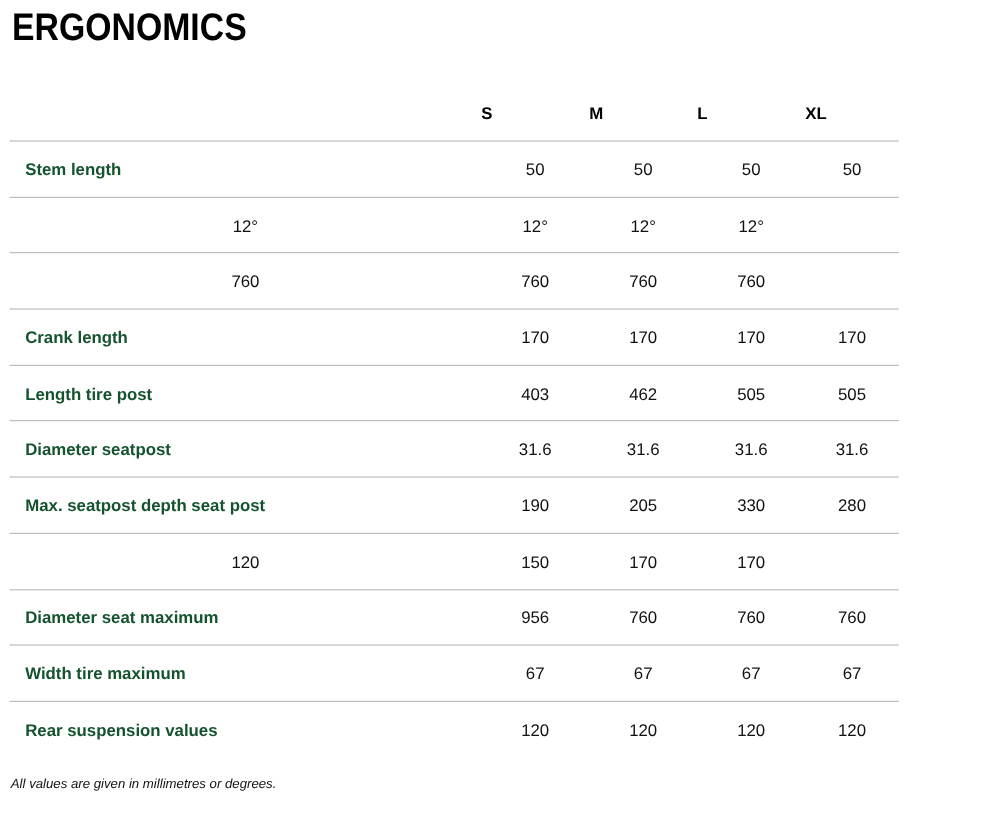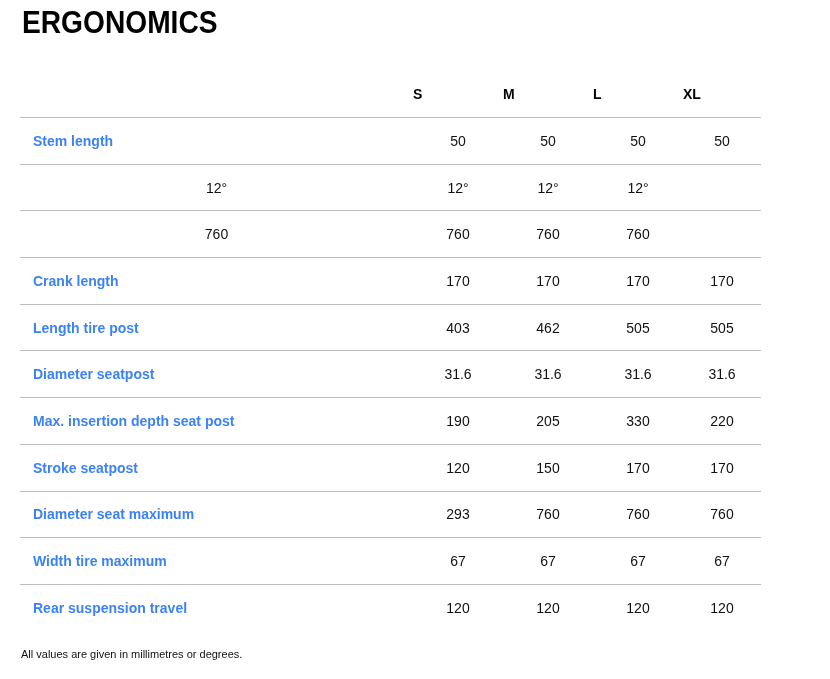--- a/index.html
+++ b/index.html
@@ -8,21 +8,21 @@
   }
   html,body{
     margin:0;padding:0;background:#ffffff;
     width:830px;height:679px;overflow:hidden;
   }
   body{
     font-family:"Liberation Sans","DejaVu Sans",sans-serif;
     color:var(--text);
   }
   .page{
-    margin-left:20px;
+    margin-left:8px;
     width:741px;
     padding-top:6px;
   }
   .title{
     margin:0 0 0 2px;
     font-size:32px;
     font-weight:bold;
     color:#000;
     line-height:32px;
     letter-spacing:0px;
@@ -47,35 +47,36 @@
     font-size:14px;
     color:#000;
   }
   .data-row{
     height:45.7px;
     border-top:1px solid var(--divider);
   }
   .row-label{
     font-weight:bold;
     font-size:14px;
-    color:#3b82f6;
+    color:#14532d;
     padding-left:13px;
     white-space:nowrap;
   }
   .row-value{
     font-size:14px;
     font-weight:normal;
     color:var(--text);
     text-align:center;
   }
   .footnote{
     margin-top:17px;
     margin-left:1px;
     font-size:11px;
     color:var(--text);
+    font-style:italic;
   }
 </style>
 </head>
 <body>
 
 <div class="page">
 
   <h1 class="title">ERGONOMICS</h1>
 
   <div class="spec-table">
@@ -129,53 +130,52 @@
 
       <div class="grid-row data-row">
         <div class="row-label">Diameter seatpost</div>
         <div class="row-value">31.6</div>
         <div class="row-value">31.6</div>
         <div class="row-value">31.6</div>
         <div class="row-value">31.6</div>
       </div>
 
       <div class="grid-row data-row">
-        <div class="row-label">Max. insertion depth seat post</div>
+        <div class="row-label">Max. seatpost depth seat post</div>
         <div class="row-value">190</div>
         <div class="row-value">205</div>
         <div class="row-value">330</div>
-        <div class="row-value">220</div>
+        <div class="row-value">280</div>
       </div>
 
       <div class="grid-row data-row">
-        <div class="row-label">Stroke seatpost</div>
         <div class="row-value">120</div>
         <div class="row-value">150</div>
         <div class="row-value">170</div>
         <div class="row-value">170</div>
       </div>
 
       <div class="grid-row data-row">
         <div class="row-label">Diameter seat maximum</div>
-        <div class="row-value">293</div>
+        <div class="row-value">956</div>
         <div class="row-value">760</div>
         <div class="row-value">760</div>
         <div class="row-value">760</div>
       </div>
 
       <div class="grid-row data-row">
         <div class="row-label">Width tire maximum</div>
         <div class="row-value">67</div>
         <div class="row-value">67</div>
         <div class="row-value">67</div>
         <div class="row-value">67</div>
       </div>
 
       <div class="grid-row data-row">
-        <div class="row-label">Rear suspension travel</div>
+        <div class="row-label">Rear suspension values</div>
         <div class="row-value">120</div>
         <div class="row-value">120</div>
         <div class="row-value">120</div>
         <div class="row-value">120</div>
       </div>
     </div>
 
   </div>
 
   <p class="footnote">All values are given in millimetres or degrees.</p>

